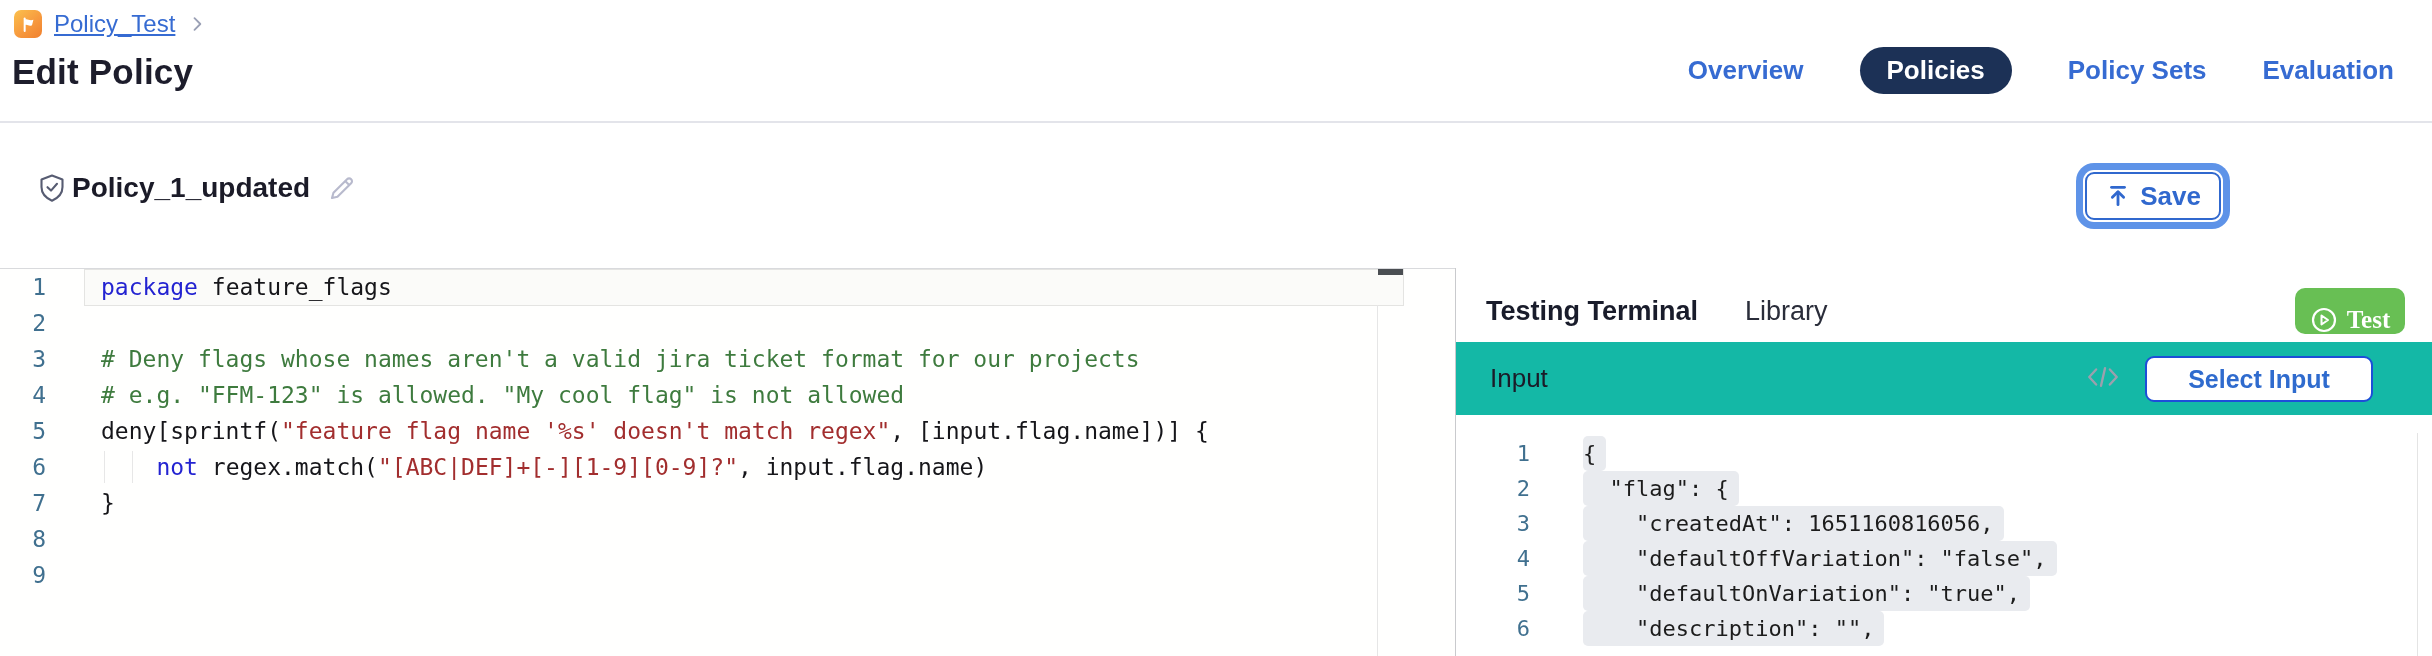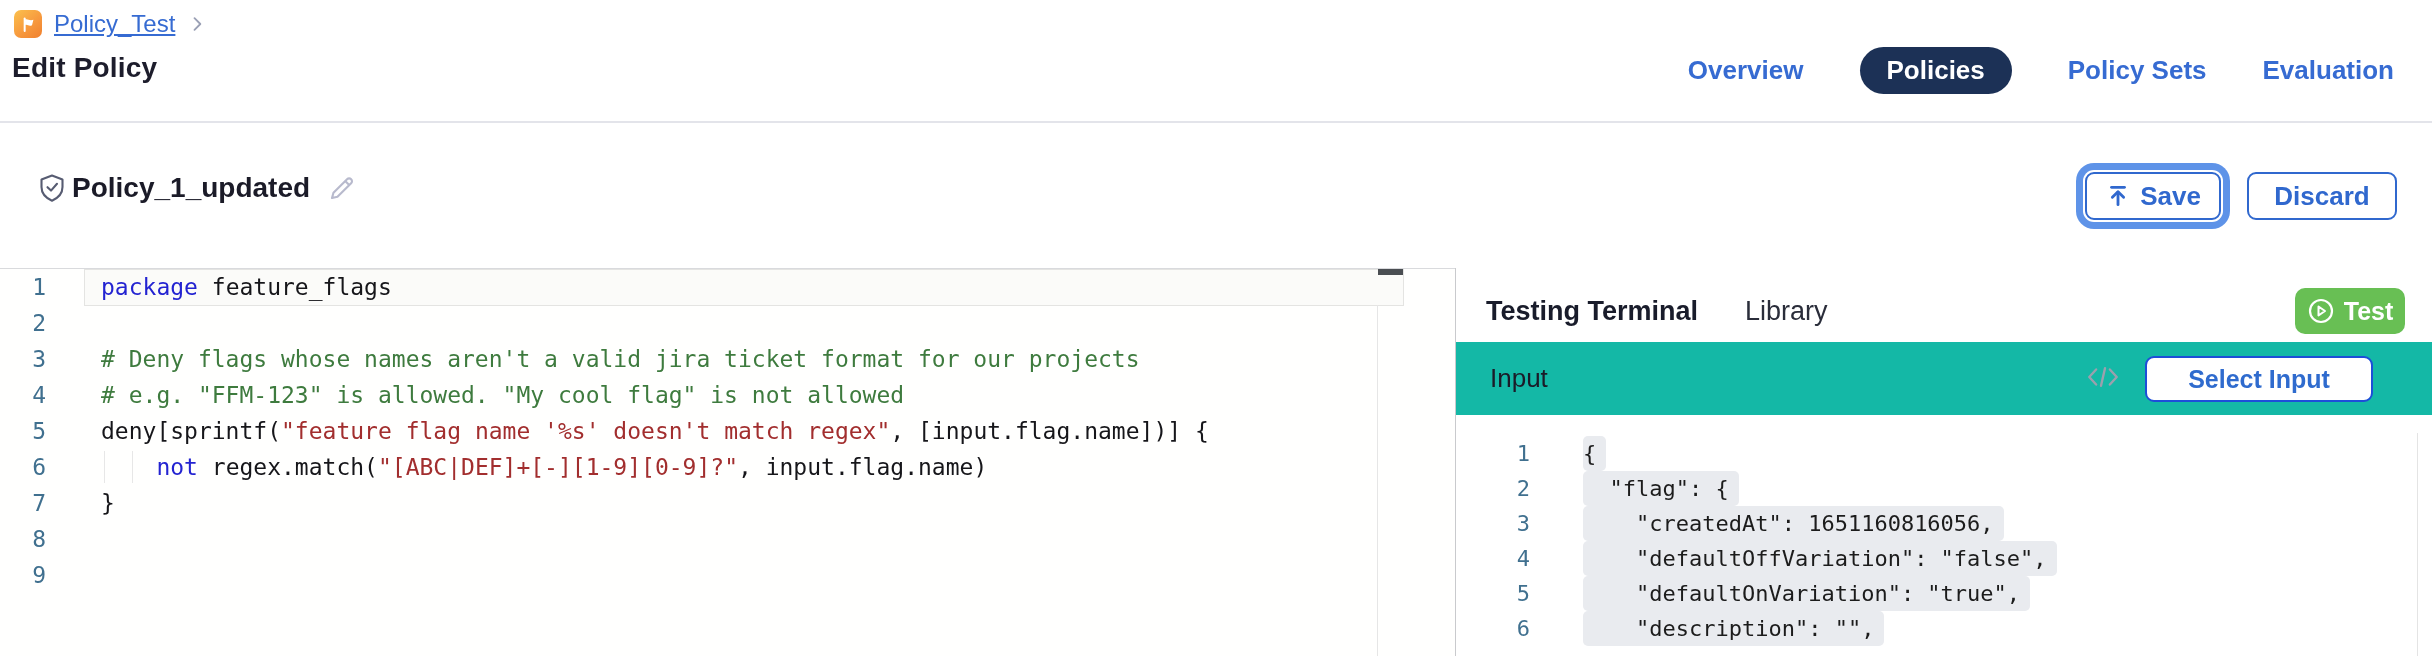--- a/index.html
+++ b/index.html
@@ -7,21 +7,21 @@
               font-family:"Liberation Sans", sans-serif; }
   #app { position:relative; width:2432px; height:656px; background:#fff; }
 
   
   .breadcrumb { position:absolute; left:14px; top:10px; display:flex; align-items:center; gap:12px; }
   .module-icon { width:28px; height:28px; border-radius:7px;
                  background:linear-gradient(140deg,#fbc14d 0%,#f79a3e 55%,#f0802e 100%);
                  display:flex; align-items:center; justify-content:center; }
   .bc-link { color:#366bd2; font-size:24px; font-weight:500;text-decoration:underline; }
   .bc-chev { display:flex; align-items:center; }
-  .page-title { position:absolute; left:12px; top:52px; font-size:28px; font-weight:700; color:#1d1d2c; letter-spacing:.2px; }
+  .page-title { position:absolute; left:12px; top:52px; font-size:35px; font-weight:700; color:#1d1d2c; letter-spacing:.2px; }
 
   .nav { position:absolute; top:24px; right:38px; height:44px; display:flex; align-items:center; gap:56px; }
   .nav-item { color:#366bd2; font-size:26px; font-weight:600; cursor:pointer; white-space:nowrap;margin-top:48px; }
   .nav-item.pill { background:#1c3156; color:#ffffff; padding:8px 27px; border-radius:999px; }
 
   .header-divider { position:absolute; left:0; top:121px; width:2432px; height:2px; background:#e3e4ea; }
 
   
   .policy-row { position:absolute; left:36px; top:172px; display:flex; align-items:flex-start; gap:4px; }
   .policy-name { font-size:28px; font-weight:700; color:#1b1b28; }
@@ -61,22 +61,22 @@
   .rego-scroll-thumb { position:absolute; left:1378px; top:269px; width:25px; height:6px; background:#4a4e52; }
 
   
   .rp-tab-row { position:absolute; left:1456px; top:268px; width:976px; height:90px; background:#fff; }
   .rp-tab { position:absolute; top:28px; font-size:27px; cursor:pointer; white-space:nowrap; }
   .rp-tab.t0 { left:30px; font-weight:700; color:#191c2b; }
   .rp-tab.t1 { left:289px; font-weight:500; color:#2a2d3a; }
   .rp-underline { position:absolute; left:0; top:83px; width:260px; height:7px; background:#2e6fd3; border-radius:2px; }
 
   .test-btn { position:absolute; left:2295px; top:288px; width:110px; height:46px; background:#68bf54;
-              border:none; border-radius:10px; display:flex; align-items:center; justify-content:center; gap:9px;
-              color:#fff; font-size:25px; font-weight:700; cursor:pointer; }
+              border:none; border-radius:10px; display:flex; align-items:flex-end; justify-content:center; gap:9px;
+              color:#fff; font-size:25px; font-weight:700; cursor:pointer;font-family:Liberation Serif, serif; }
 
   .input-bar { position:absolute; left:1456px; top:342px; width:1076px; height:73px; background:#14b8a6;
                display:flex; align-items:center; }
   .input-label { position:absolute; left:34px; font-size:26px; color:#1b1b28; font-weight:500; }
   .code-toggle-icon { position:absolute; left:628px; top:20px; cursor:pointer; }
   .select-input-btn { position:absolute; left:689px; top:14px; width:228px; height:46px; background:#fff;
                       border:2px solid #1d4ed8; border-radius:9px; color:#2f6bce; font-size:25px; font-weight:600;
                       display:flex; align-items:center; justify-content:center; cursor:pointer; }
 
   .json-ed { position:absolute; left:1456px; top:431px; width:976px; height:225px; background:#fff;
@@ -136,23 +136,20 @@
   <button class="save-btn">
     <span style="display:flex;">
       <svg width="26" height="26" viewBox="0 0 24 24" fill="none">
         <path d="M6 4 H18" stroke="#3068ce" stroke-width="2.6" stroke-linecap="round"></path>
         <path d="M12 20 V8.4" stroke="#3068ce" stroke-width="2.6" stroke-linecap="round"></path>
         <path d="M6.8 13.2 L12 8 L17.2 13.2" stroke="#3068ce" stroke-width="2.6" stroke-linecap="round" stroke-linejoin="round"></path>
       </svg>
     </span>
     <span>Save</span>
   </button>
-  <button class="discard-btn">
-    <span>Discard</span>
-  </button>
 
   <div class="editors-top-border"></div>
   <div class="panel-divider"></div>
 
   <div class="rego">
       <div class="code-row active"><span class="ln">1</span><span class="code-text"><span class="tok-keyword">package</span><span class="tok-plain"> feature_flags</span></span></div>
       <div class="code-row"><span class="ln">2</span><span class="code-text"></span></div>
       <div class="code-row"><span class="ln">3</span><span class="code-text"><span class="tok-comment"># Deny flags whose names aren't a valid jira ticket format for our projects</span></span></div>
       <div class="code-row"><span class="ln">4</span><span class="code-text"><span class="tok-comment"># e.g. "FFM-123" is allowed. "My cool flag" is not allowed</span></span></div>
       <div class="code-row"><span class="ln">5</span><span class="code-text"><span class="tok-plain">deny[sprintf(</span><span class="tok-string">"feature flag name '%s' doesn't match regex"</span><span class="tok-plain">, [input.flag.name])] {</span></span></div>

